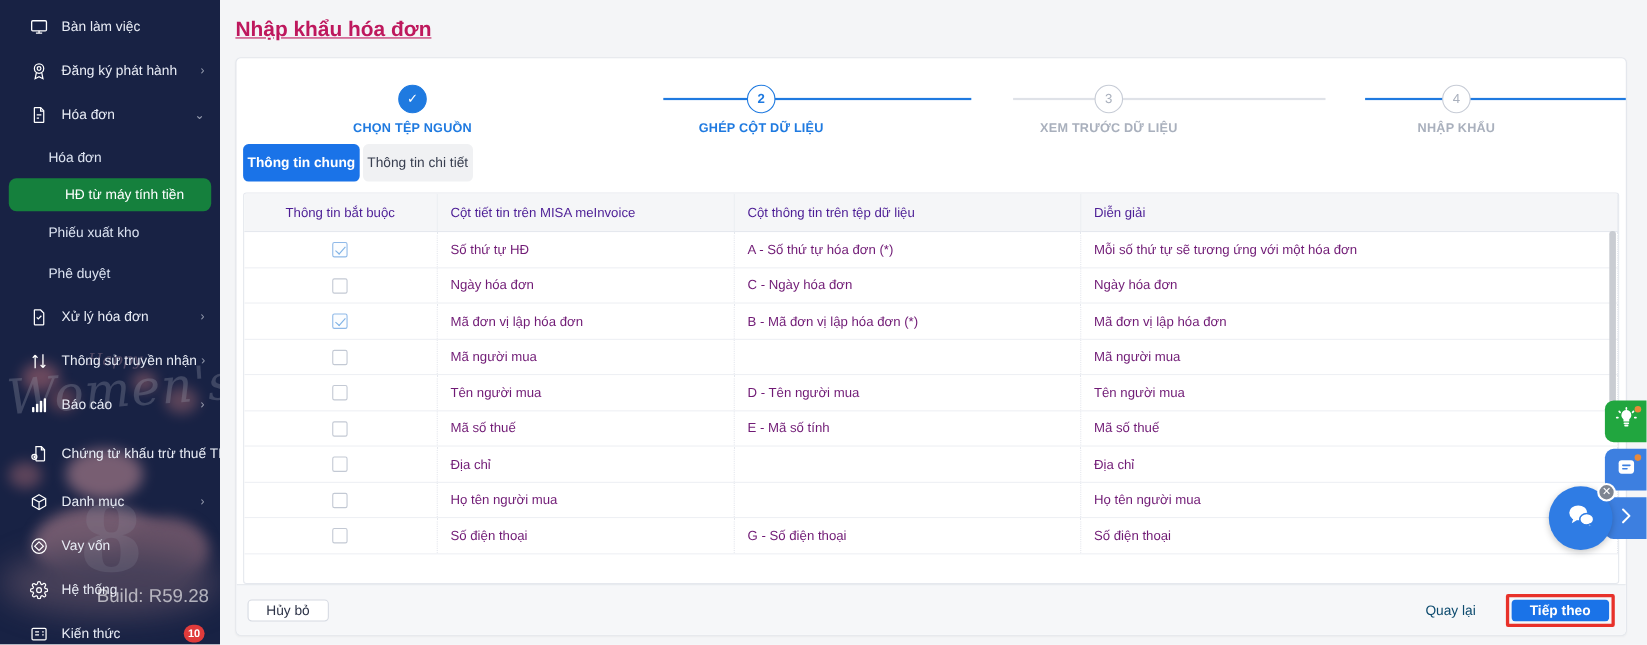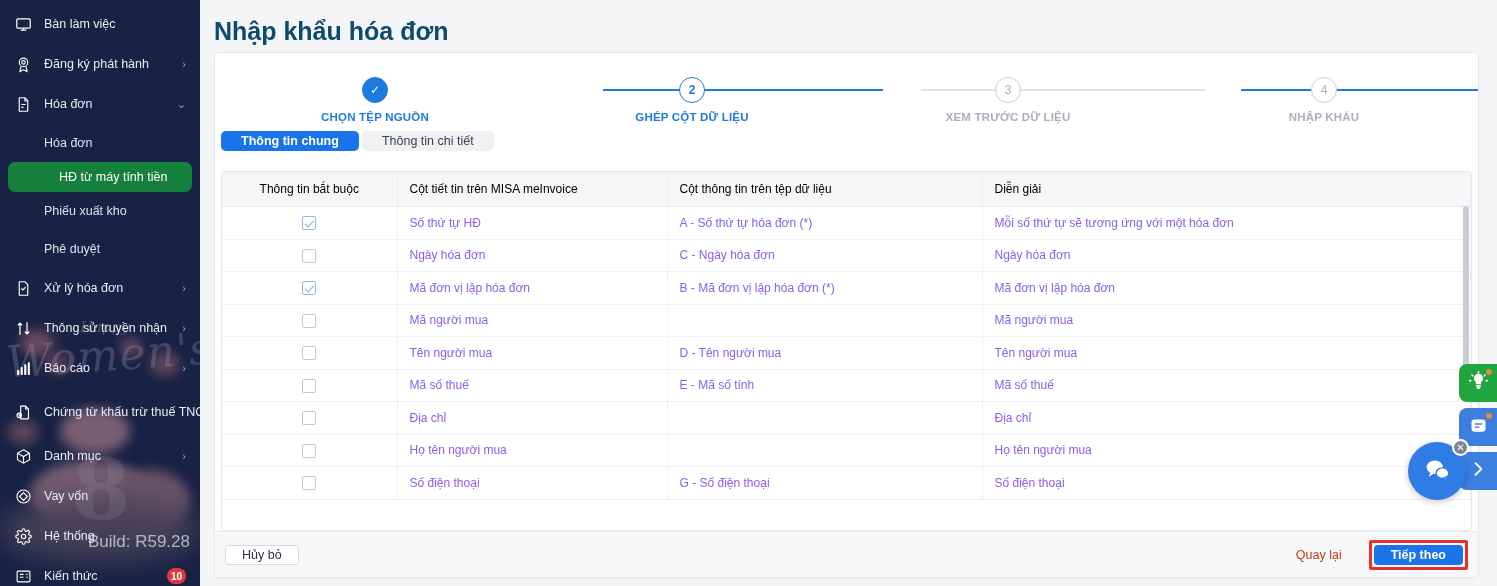--- a/index.html
+++ b/index.html
@@ -31,21 +31,21 @@
     font-size: 15px; color: rgba(255,190,200,.45);
   }
   .sb-eight {
     position: absolute; left: 72px; top: 440px;
     font-size: 84px; font-weight: bold; color: rgba(255,255,255,.18);
     font-family: "DejaVu Serif", serif;
   }
   .nav { position: relative; z-index: 3; padding-top: 4px; }
   .nav-item {
     display: flex; align-items: center; height: 40px;
-    padding: 0 14px 0 12px; color: #e8ecf5; font-size: 12.5px;
+    padding: 0 14px 0 24px; color: #e8ecf5; font-size: 12.5px;
     cursor: pointer; position: relative; white-space: nowrap;
   }
   .nav-item .ico {
     width: 22px; height: 22px; flex: 0 0 22px; margin-right: 10px;
     display: flex; align-items: center; justify-content: center;
   }
   .nav-item .ico svg { width: 17px; height: 17px; }
   .nav-item .lbl { flex: 1; line-height: 1.15; }
   .nav-item .chev { opacity: .6; font-size: 11px; margin-left: 4px; }
   .nav-item.tall { height: 48px; }
@@ -64,22 +64,23 @@
   }
   .badge-red {
     background: #e03b3b; color: #fff; font-size: 10px; border-radius: 9px;
     min-width: 18px; height: 16px; display: flex; align-items: center;
     justify-content: center; padding: 0 4px; font-weight: bold;
   }
 
   
   .main { flex: 1; position: relative; background: #f4f5f7; height: 586px; }
   .page-title {
-    font-size: 25px; font-weight: bold; color: #0c4a6e;
+    font-size: 19px; font-weight: bold; color: #be185d;
     padding: 17px 0 0 14px;
+    text-decoration: underline;
   }
   .card {
     position: absolute; left: 14px; top: 52px; right: 18px; bottom: 8px;
     background: #fff; border-radius: 5px; border: 1px solid #e3e6ec;
     box-shadow: 0 1px 2px rgba(0,0,0,.04);
     display: flex; flex-direction: column; overflow: hidden;
   }
 
   
   .stepper { position: relative; height: 78px; flex: 0 0 78px; }
@@ -100,41 +101,41 @@
   }
   .step.done .cap, .step.current .cap { color: #1f7ae0; }
   .step.todo .cap { color: #a9b0bd; }
   .connector { position: absolute; top: 36px; height: 2px; z-index: 1; }
   .connector.on { background: #1f7ae0; }
   .connector.off { background: #dfe2e8; }
 
   
   .tabs { display: flex; gap: 3px; padding: 0 6px 0 6px; flex: 0 0 30px; }
   .tab {
-    height: 20px; padding: 0 20px; border-radius: 5px; font-size: 12.5px;
+    height: 34px; padding: 0 4px; border-radius: 5px; font-size: 12.5px;
     display: flex; align-items: center; cursor: pointer;
     background: #f0f1f3; color: #3a4051;
   }
   .tab.active { background: #1a73e8; color: #fff; font-weight: bold; }
 
   
   .table-wrap {
     flex: 1; margin: 10px 6px 0 6px; border: 1px solid #e5e8ee;
     border-radius: 3px; overflow: hidden; position: relative;
     display: flex; flex-direction: column; min-height: 0;
   }
   table { width: 100%; border-collapse: collapse; table-layout: fixed; }
   thead th {
-    background: #f5f6f8; color: #000000; font-size: 12px; font-weight: normal;
+    background: #f5f6f8; color: #4c1d95; font-size: 12px; font-weight: normal;
     text-align: left; height: 34px; padding: 0 12px;
     border-bottom: 1px solid #e5e8ee; border-right: 1px solid #eceef2;
   }
   thead th.c-check { text-align: center; }
   tbody td {
-    font-size: 12px; color: #8b5cf6; height: 32.5px; padding: 0 12px;
+    font-size: 12px; color: #701a75; height: 32.5px; padding: 0 12px;
     border-bottom: 1px solid #eef0f4; border-right: 1px dotted #e4e7ed;
     overflow: hidden; white-space: nowrap; text-overflow: ellipsis;
   }
   tbody td.c-check { text-align: center; padding: 0; }
   .scroll-body { overflow: hidden; flex: 1; min-height: 0; }
   .cbx {
     width: 14px; height: 14px; border: 1px solid #c3c9d4; border-radius: 2px;
     display: inline-block; vertical-align: middle; background: #fff;
     position: relative; cursor: pointer;
   }
@@ -155,21 +156,21 @@
   
   .footer {
     flex: 0 0 46px; background: #f6f7f9; border-top: 1px solid #e7e9ee;
     display: flex; align-items: center; padding: 0 10px; gap: 10px;
   }
   .btn {
     height: 20px; padding: 0 16px; border-radius: 4px; font-size: 12.5px;
     display: flex; align-items: center; cursor: pointer; border: 1px solid transparent;
   }
   .btn-ghost { background: #fff; border-color: #d6dae2; color: #2d3347; }
-  .btn-link { background: transparent; color: #c2410c; }
+  .btn-link { background: transparent; color: #0c4a6e; }
   .btn-primary { background: #1a73e8; color: #fff; font-weight: bold; }
   .spacer { flex: 1; }
   .hl-box {
     border: 3px solid #e8312a; border-radius: 2px; padding: 2px;
     display: flex; align-items: center;
   }
 
   
   .fab-stack {
     position: absolute; right: 0; top: 364px; z-index: 40;

